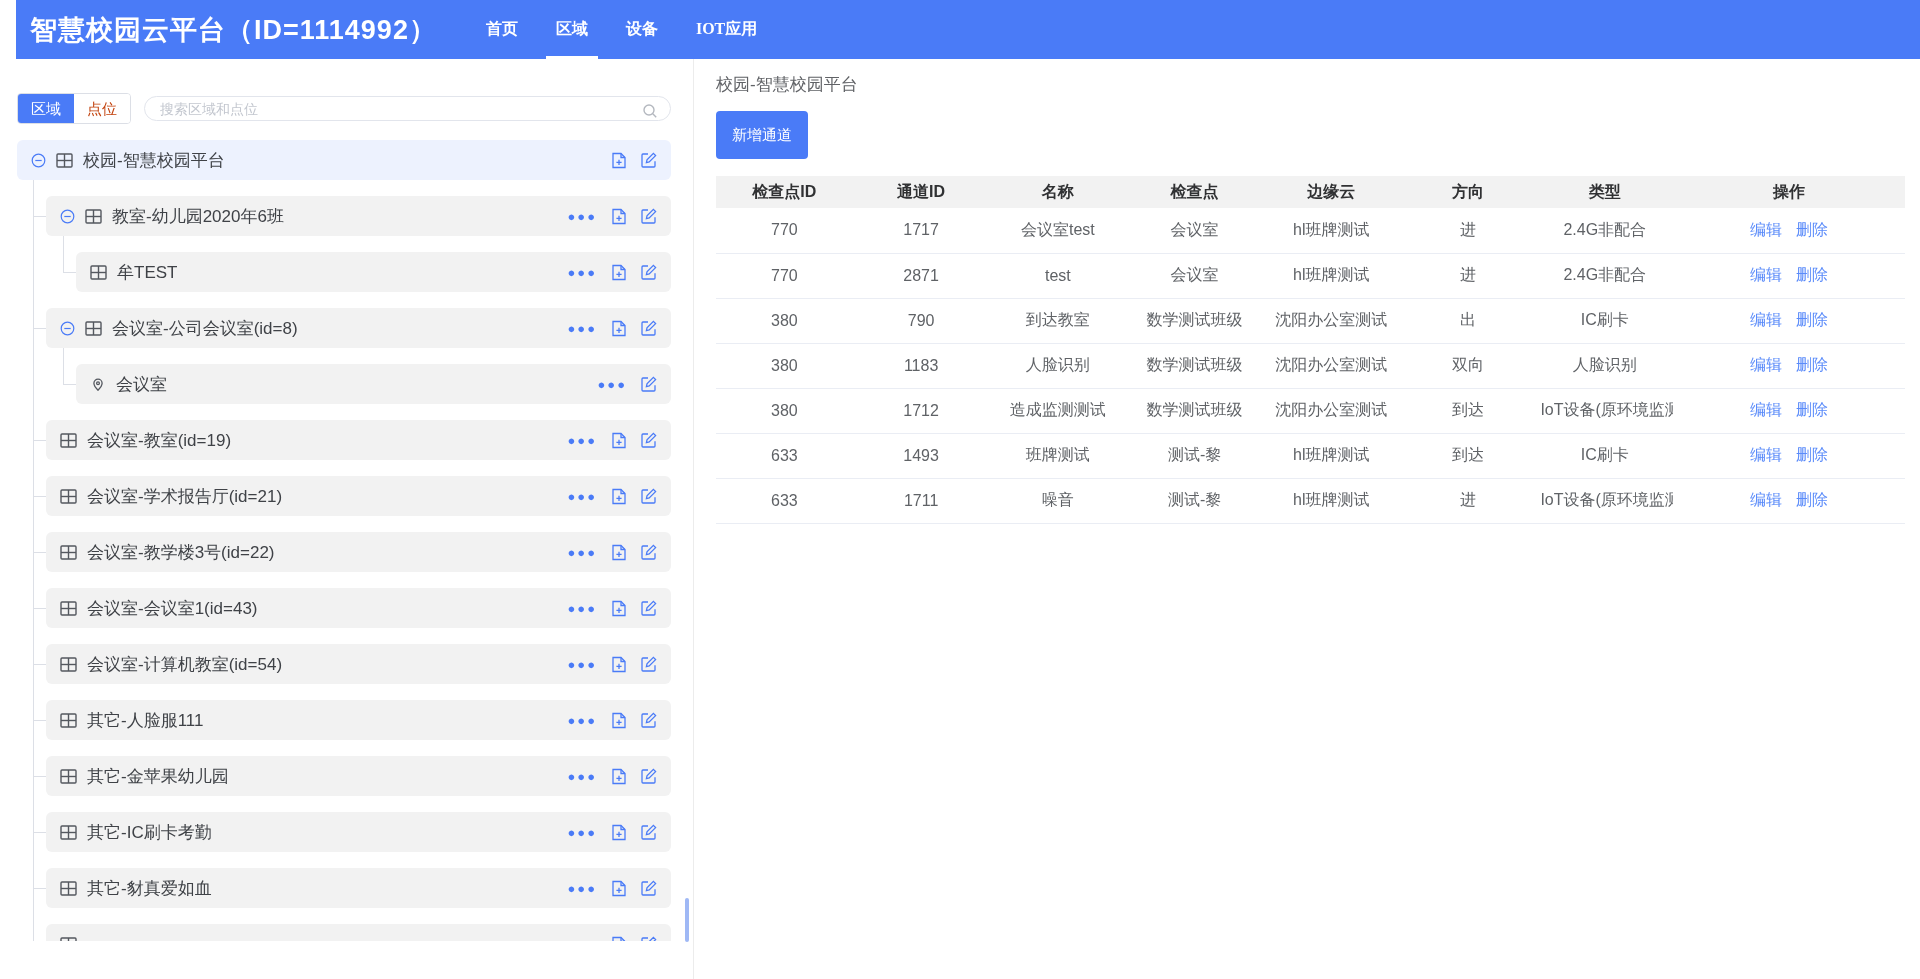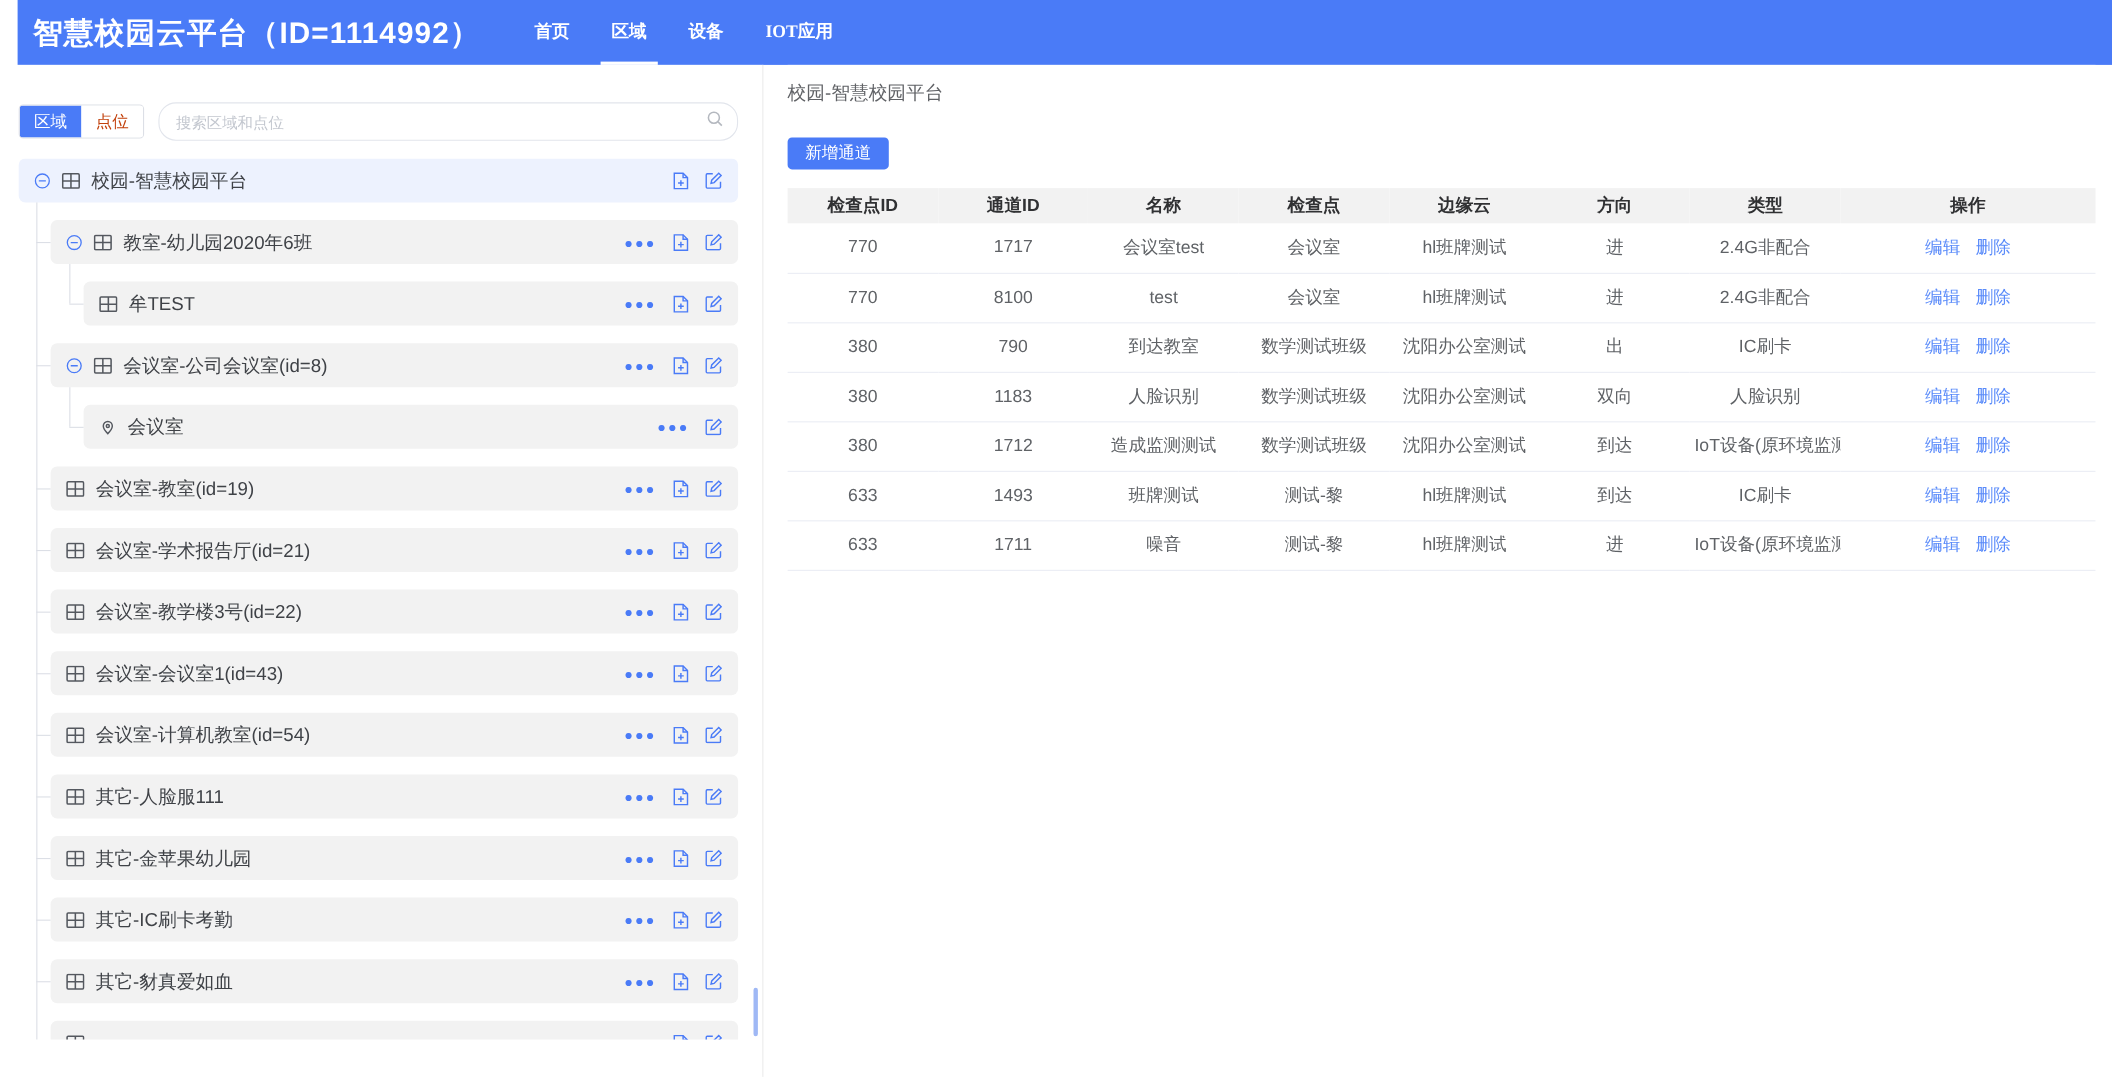--- a/index.html
+++ b/index.html
@@ -30,21 +30,21 @@
   }
   .sidebar-top { display:flex; align-items:center; padding:34px 22px 0 17px; }
   .seg { display:flex; border:1px solid #dcdfe6; border-radius:4px; overflow:hidden; flex:none; }
   .seg-btn {
     padding:6px 13px; font-size:15px; background:#fff; color:#c2410c;
     border:none; cursor:pointer; font-family:inherit; line-height:17px;
   }
   .seg-btn.active { background:#4a7bf7; color:#fff; }
   .search-wrap { flex:1; margin-left:13px; position:relative; }
   .search-wrap input {
-    width:100%; height:35px; border:1px solid #e2e5ec; border-radius:16px;
+    width:100%; height:25px; border:1px solid #e2e5ec; border-radius:16px;
     padding:0 36px 0 15px; font-size:14px; color:#0369a1; outline:none; font-family:inherit;
   }
   .search-wrap input::placeholder { color:#c3c7cf; }
   .search-icon { position:absolute; right:13px; top:7px; }
   
   .tree { position:relative; margin-top:16px; height:801px; overflow:hidden; }
   .tree-row {
     height:40px; border-radius:6px; background:#f2f2f2;
     display:flex; align-items:center; margin:0 22px 16px 17px;
     padding:0 14px; position:relative; cursor:pointer;
@@ -57,21 +57,21 @@
   .tree-actions { margin-left:auto; display:flex; align-items:center; gap:14px; }
   .tree-actions .act { display:flex; align-items:center; cursor:pointer; }
   .more-dots { color:#4a7bf7; font-size:13px; font-weight:bold; letter-spacing:2px; line-height:1; }
   .conn { position:absolute; background:#dcdfe6; }
   
   .side-scroll { position:absolute; right:4px; top:839px; width:4px; height:44px; background:#9fb8f5; border-radius:2px; }
   
   .main { position:absolute; top:59px; left:716px; width:1189px; height:920px; background:#fff; }
   .breadcrumb { margin-top:14px; font-size:17px; color:#606266; }
   .add-btn {
-    margin-top:29px; height:29px; padding:0 16px; background:#4a7bf7; color:#fff;
+    margin-top:15px; height:48px; padding:0 16px; background:#4a7bf7; color:#fff;
     font-size:15px; border:none; border-radius:4px; cursor:pointer; font-family:inherit;
   }
   .tbl { margin-top:17px; width:100%; border-collapse:collapse; table-layout:fixed; text-align:center; }
   .tbl th {
     background:#f2f2f2; height:32px; font-size:16px; color:#303133;
     font-weight:bold; padding:0 4px; white-space:nowrap;
   }
   .tbl td {
     height:45px; border-bottom:1px solid #eaedf4; font-size:16px;
     color:#5f6266; padding:0 4px; white-space:nowrap; overflow:hidden;
@@ -598,21 +598,21 @@
           <td>1717</td>
           <td>会议室test</td>
           <td>会议室</td>
           <td>hl班牌测试</td>
           <td>进</td>
           <td>2.4G非配合</td>
           <td><a class="op-link">编辑</a><a class="op-link">删除</a></td>
         </tr>
         <tr>
           <td>770</td>
-          <td>8100</td>
+          <td>2871</td>
           <td>test</td>
           <td>会议室</td>
           <td>hl班牌测试</td>
           <td>进</td>
           <td>2.4G非配合</td>
           <td><a class="op-link">编辑</a><a class="op-link">删除</a></td>
         </tr>
         <tr>
           <td>380</td>
           <td>790</td>

